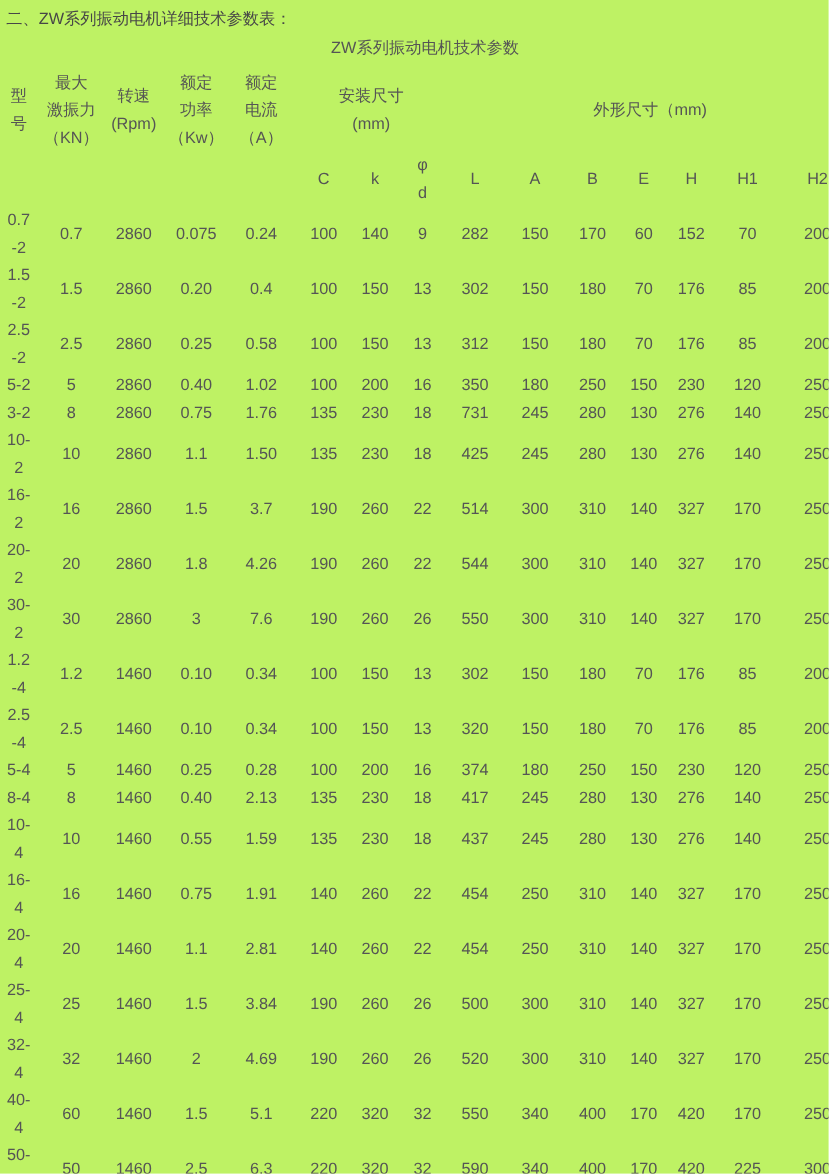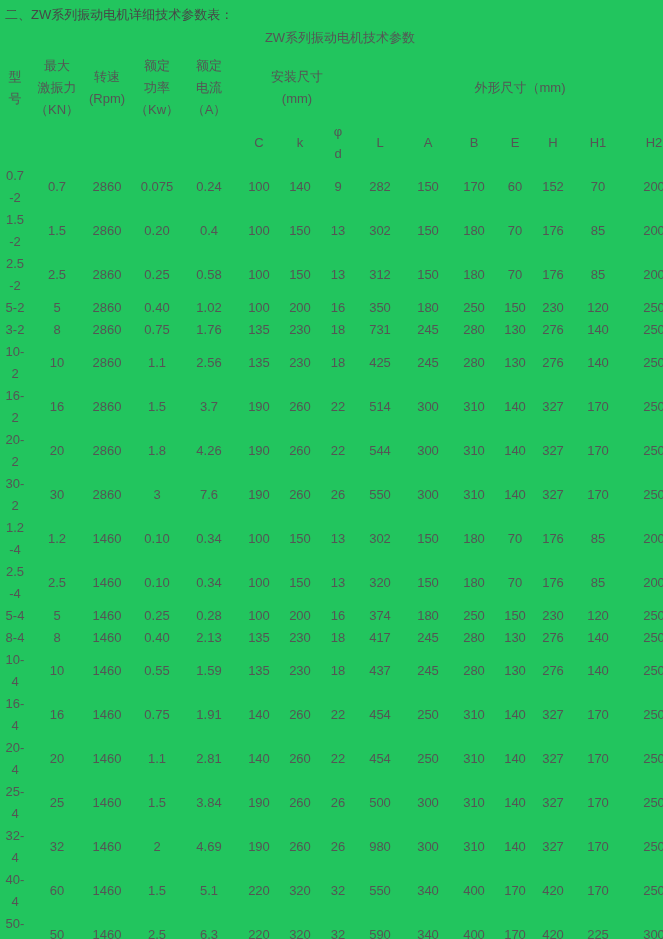--- a/index.html
+++ b/index.html
@@ -3,21 +3,21 @@
 <meta charset="utf-8">
 <style>
   * { box-sizing: border-box; }
   html, body { margin: 0; padding: 0; background: #ffffff; }
   body { font-family: "Liberation Sans", sans-serif; color: #555555; }
   .page {
     position: relative;
     width: 663px;
     height: 939px;
     overflow: hidden;
-    background: #22c55e;
+    background: #bef264;
   }
   .heading {
     font-size: 13px;
     line-height: 15px;
     color: #474747;
     margin: 7px 0 0 5px;
   }
   .table-wrap { width: 680px; }
   .table-title {
     font-size: 13px;
@@ -201,21 +201,21 @@
             <td>276</td>
             <td>140</td>
             <td>250</td>
           </tr>
           <tr>
             <td>10-
 2</td>
             <td>10</td>
             <td>2860</td>
             <td>1.1</td>
-            <td>2.56</td>
+            <td>1.50</td>
             <td>135</td>
             <td>230</td>
             <td>18</td>
             <td>425</td>
             <td>245</td>
             <td>280</td>
             <td>130</td>
             <td>276</td>
             <td>140</td>
             <td>250</td>
@@ -419,21 +419,21 @@
           <tr>
             <td>32-
 4</td>
             <td>32</td>
             <td>1460</td>
             <td>2</td>
             <td>4.69</td>
             <td>190</td>
             <td>260</td>
             <td>26</td>
-            <td>980</td>
+            <td>520</td>
             <td>300</td>
             <td>310</td>
             <td>140</td>
             <td>327</td>
             <td>170</td>
             <td>250</td>
           </tr>
           <tr>
             <td>40-
 4</td>

